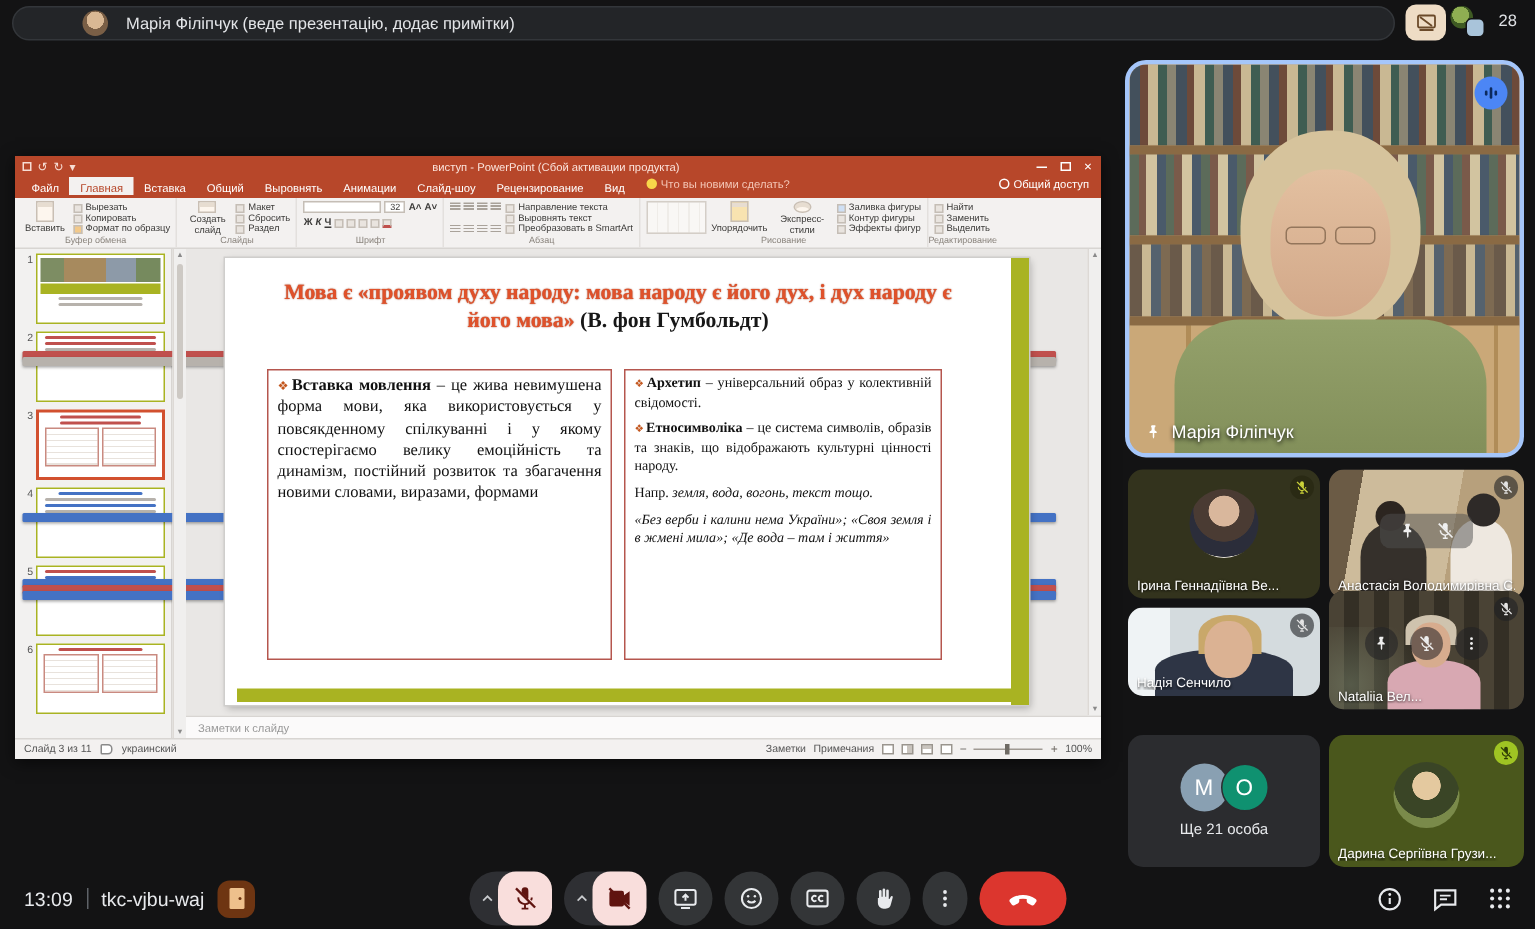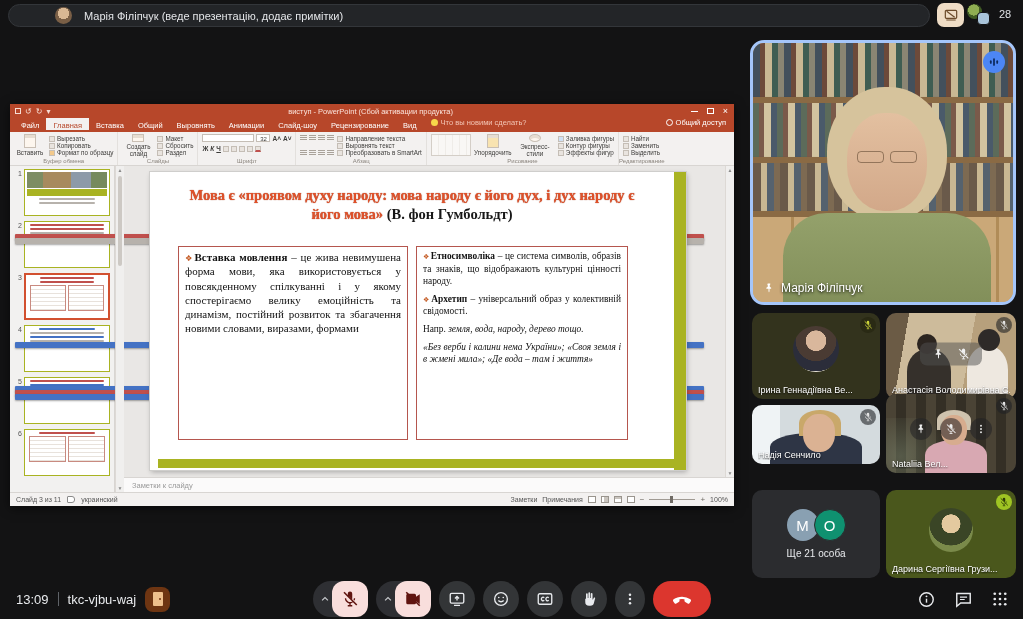--- a/index.html
+++ b/index.html
@@ -553,23 +553,23 @@
           <div class="slide">
             <div class="gr-right"></div>
             <div class="gr-bottom"></div>
             <div class="s-title">
               <span class="q">Мова є «проявом духу народу: мова народу є його дух, і дух народу є його мова»</span><span class="a"> (В. фон Гумбольдт)</span>
             </div>
             <div class="tbx l">
               <span class="blt">❖</span><span class="lead">Вставка мовлення</span><span> – це жива невимушена форма мови, яка використовується у повсякденному спілкуванні і у якому спостерігаємо велику емоційність та динамізм, постійний розвиток та збагачення новими словами, виразами, формами</span>
             </div>
             <div class="tbx r">
+              <p><span class="blt">❖</span><span class="lead">Архетип</span><span> – універсальний образ у колективній свідомості.</span></p>
               <p><span class="blt">❖</span><span class="lead">Етносимволіка</span><span> – це система символів, образів та знаків, що відображають культурні цінності народу.</span></p>
-              <p><span class="blt">❖</span><span class="lead">Архетип</span><span> – універсальний образ у колективній свідомості.</span></p>
-              <p><span>Напр.</span><span class="ital"> земля, вода, народу, дерево тощо.</span></p>
+              <p><span>Напр.</span><span class="ital"> земля, вода, вогонь, текст тощо.</span></p>
               <p class="ital">«Без верби і калини нема України»; «Своя земля і в жмені мила»; «Де вода – там і життя»</p>
             </div>
           </div>
           <div class="escroll">
             <span class="ar" style="top:1px">▲</span>
             <span class="ar" style="bottom:1px">▼</span>
           </div>
         </div>
         <div class="pp-notes">
           <span>Заметки к слайду</span>

